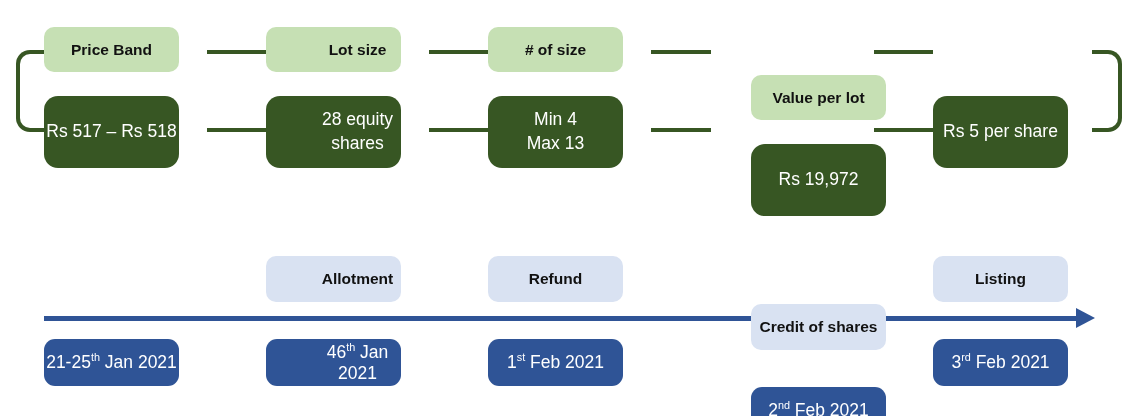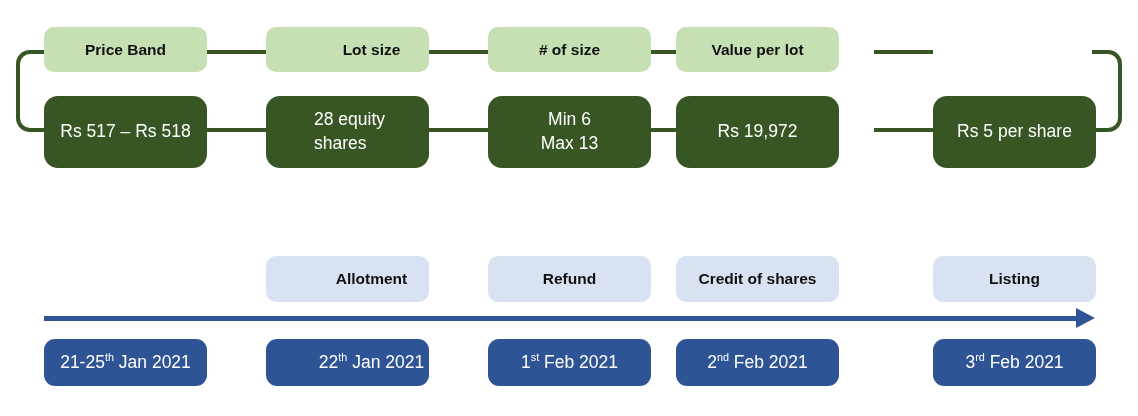--- a/index.html
+++ b/index.html
@@ -6,26 +6,26 @@
   .canvas {
     position: relative;
     width: 1138px;
     height: 416px;
     background: #ffffff;
     font-family: "Liberation Sans", sans-serif;
     overflow: hidden;
   }
   .box {
     position: absolute;
-    width: 163px;
+    width: 135px;
     display: flex;
     flex-direction: column;
     align-items: center;
     justify-content: center;
-    text-align: left;
+    text-align: center;
     box-sizing: border-box;
     z-index: 2;
   }
   .hdr-green {
     top: 27px; height: 45px;
     background: var(--light-green, #c6e0b4);
     border-radius: 10px;
     color: #111111;
     font-weight: bold;
     font-size: 15.5px;
@@ -49,21 +49,21 @@
   .val-blue {
     top: 339px; height: 47px;
     background: var(--dark-blue, #2f5496);
     border-radius: 11px;
     color: #ffffff;
     font-size: 17.5px;
   }
   .c1 { left: 44px; }
   .c2 { left: 266px; padding-left: 48px; }
   .c3 { left: 488px; }
-  .c4 { left: 676px; }
+  .c4 { left: 751px; margin-top: 48px; }
   .c5 { left: 933px; }
 
   .conn {
     position: absolute;
     height: 4px;
     background: var(--dark-green, #375623);
     z-index: 1;
   }
   .conn-hdr { top: 50px; }
   .conn-val { top: 128px; }
@@ -111,21 +111,21 @@
 <div class="canvas" style="--light-green: #c6e0b4; --dark-green: #375623; --light-blue: #d9e2f2; --dark-blue: #2f5496;">
 
   <div class="box hdr-green c1">Price Band</div>
   <div class="box hdr-green c2">Lot size</div>
   <div class="box hdr-green c3"># of size</div>
   <div class="box hdr-green c4">Value per lot</div>
 
   <div class="box val-green c1">Rs 517 – Rs 518</div>
   <div class="box val-green c2">28 equity shares</div>
   <div class="box val-green c3">
-    <div>Min 6</div>
+    <div>Min 4</div>
     <div>Max 13</div>
   </div>
   <div class="box val-green c4">Rs 19,972</div>
   <div class="box val-green c5">Rs 5 per share</div>
 
   <div class="conn conn-hdr g1"></div>
   <div class="conn conn-hdr g2"></div>
   <div class="conn conn-hdr g3"></div>
   <div class="conn conn-hdr g4"></div>
   <div class="conn conn-val g1"></div>
@@ -140,21 +140,21 @@
   <div class="box hdr-blue c5">Listing</div>
   <div class="box hdr-blue c4">Credit of shares</div>
 
   <div class="arrow-line"></div>
   <div class="arrow-head"></div>
 
   <div class="box val-blue c1">
     <span><span>21-25</span><sup>th</sup><span> Jan 2021</span></span>
   </div>
   <div class="box val-blue c2">
-    <span><span>22</span><sup>th</sup><span> Jan 2021</span></span>
+    <span><span>46</span><sup>th</sup><span> Jan 2021</span></span>
   </div>
   <div class="box val-blue c3">
     <span><span>1</span><sup>st</sup><span> Feb 2021</span></span>
   </div>
   <div class="box val-blue c4">
     <span><span>2</span><sup>nd</sup><span> Feb 2021</span></span>
   </div>
   <div class="box val-blue c5">
     <span><span>3</span><sup>rd</sup><span> Feb 2021</span></span>
   </div>

